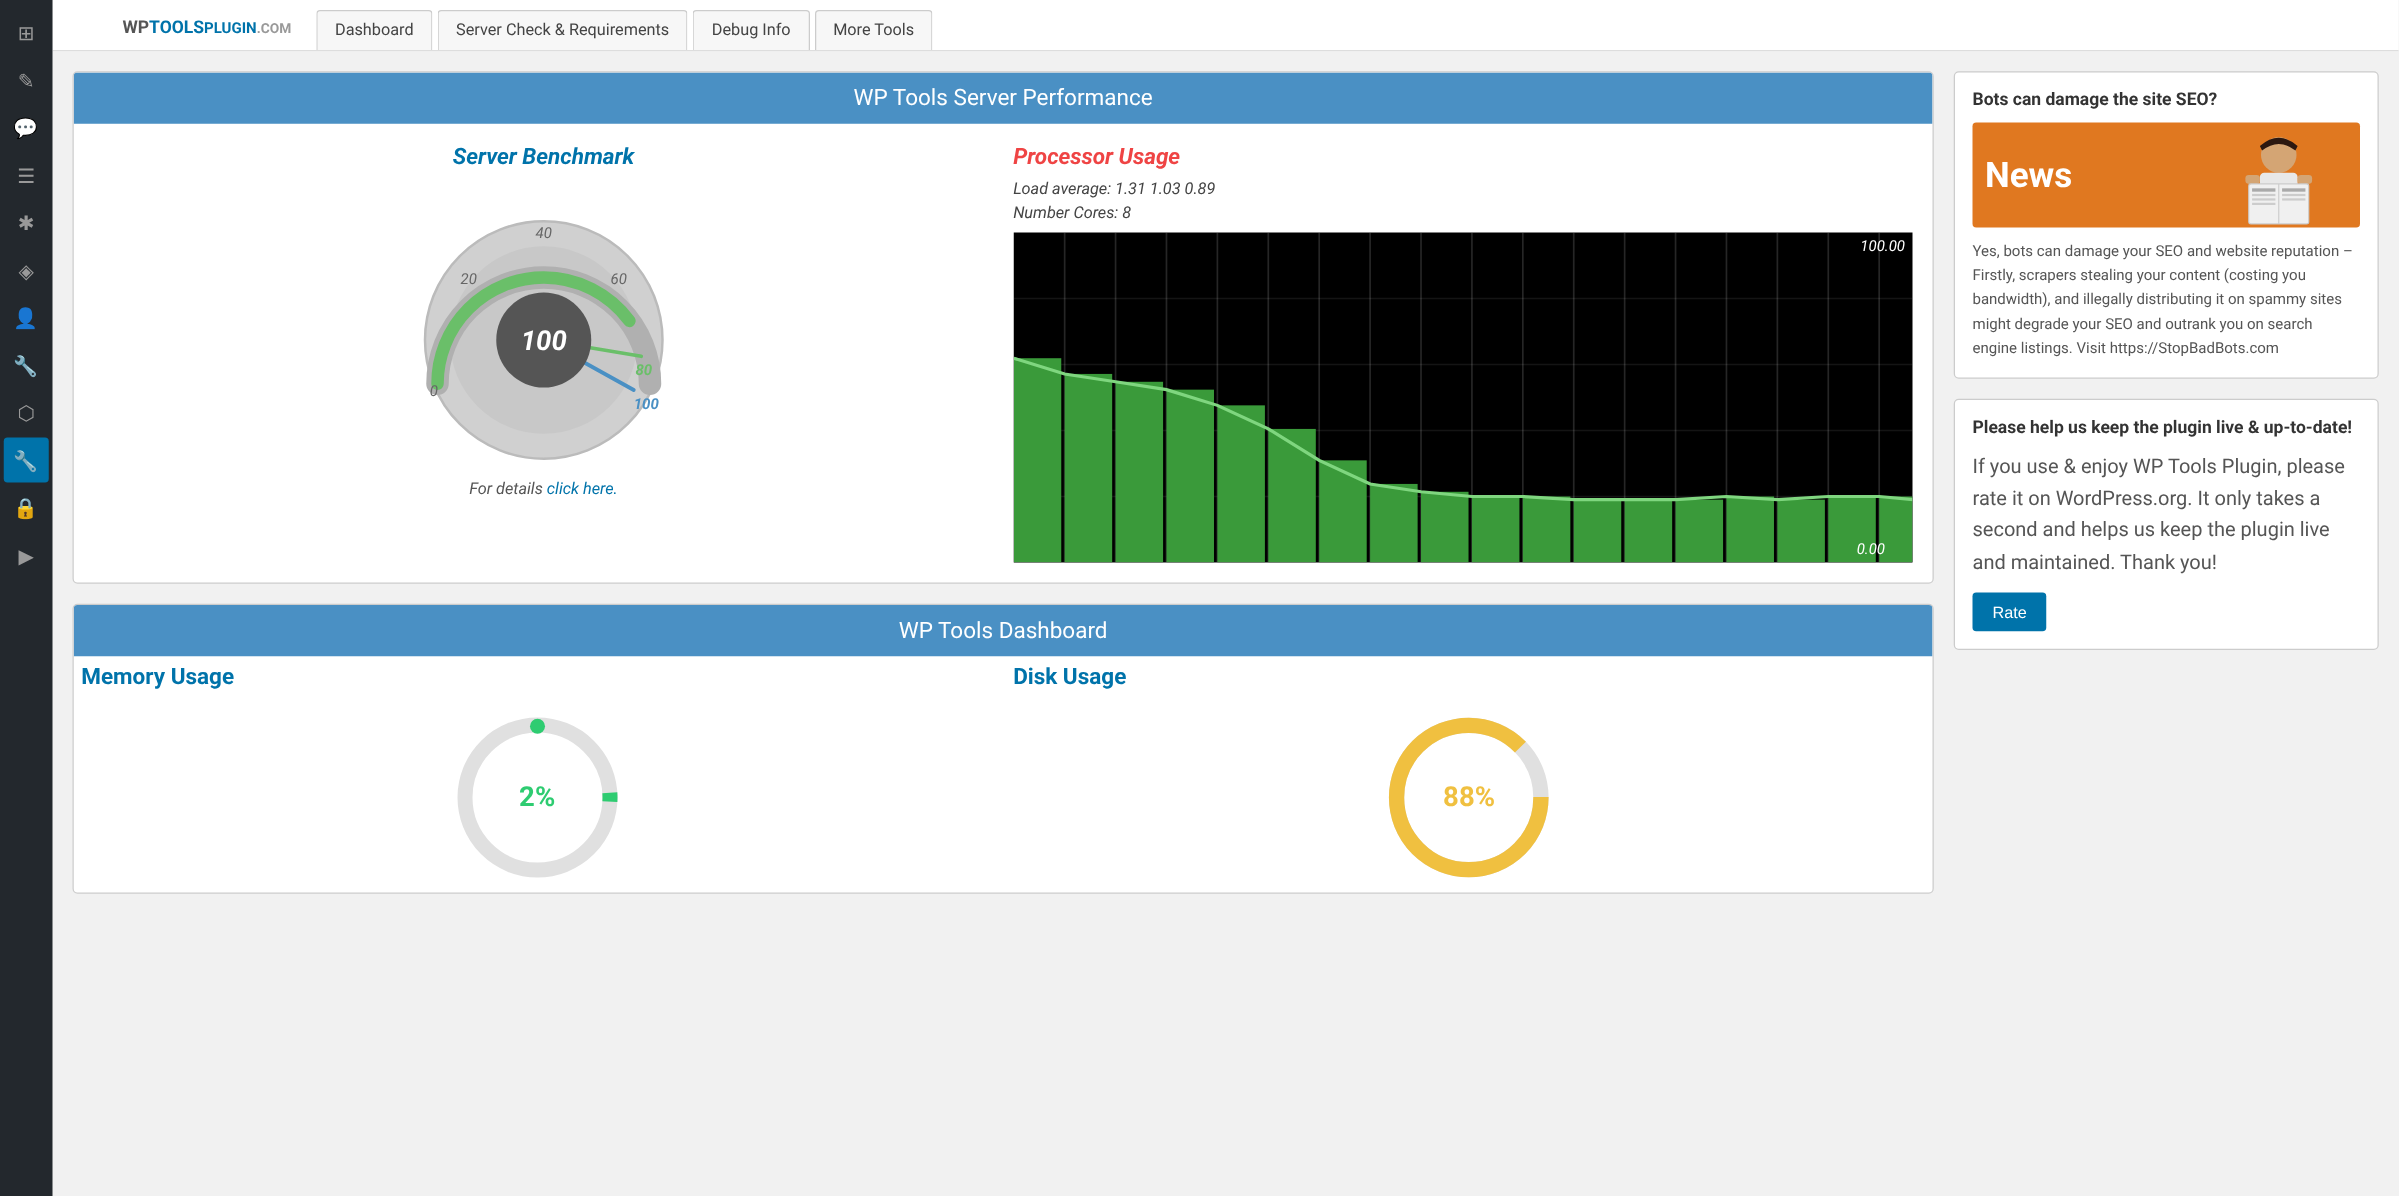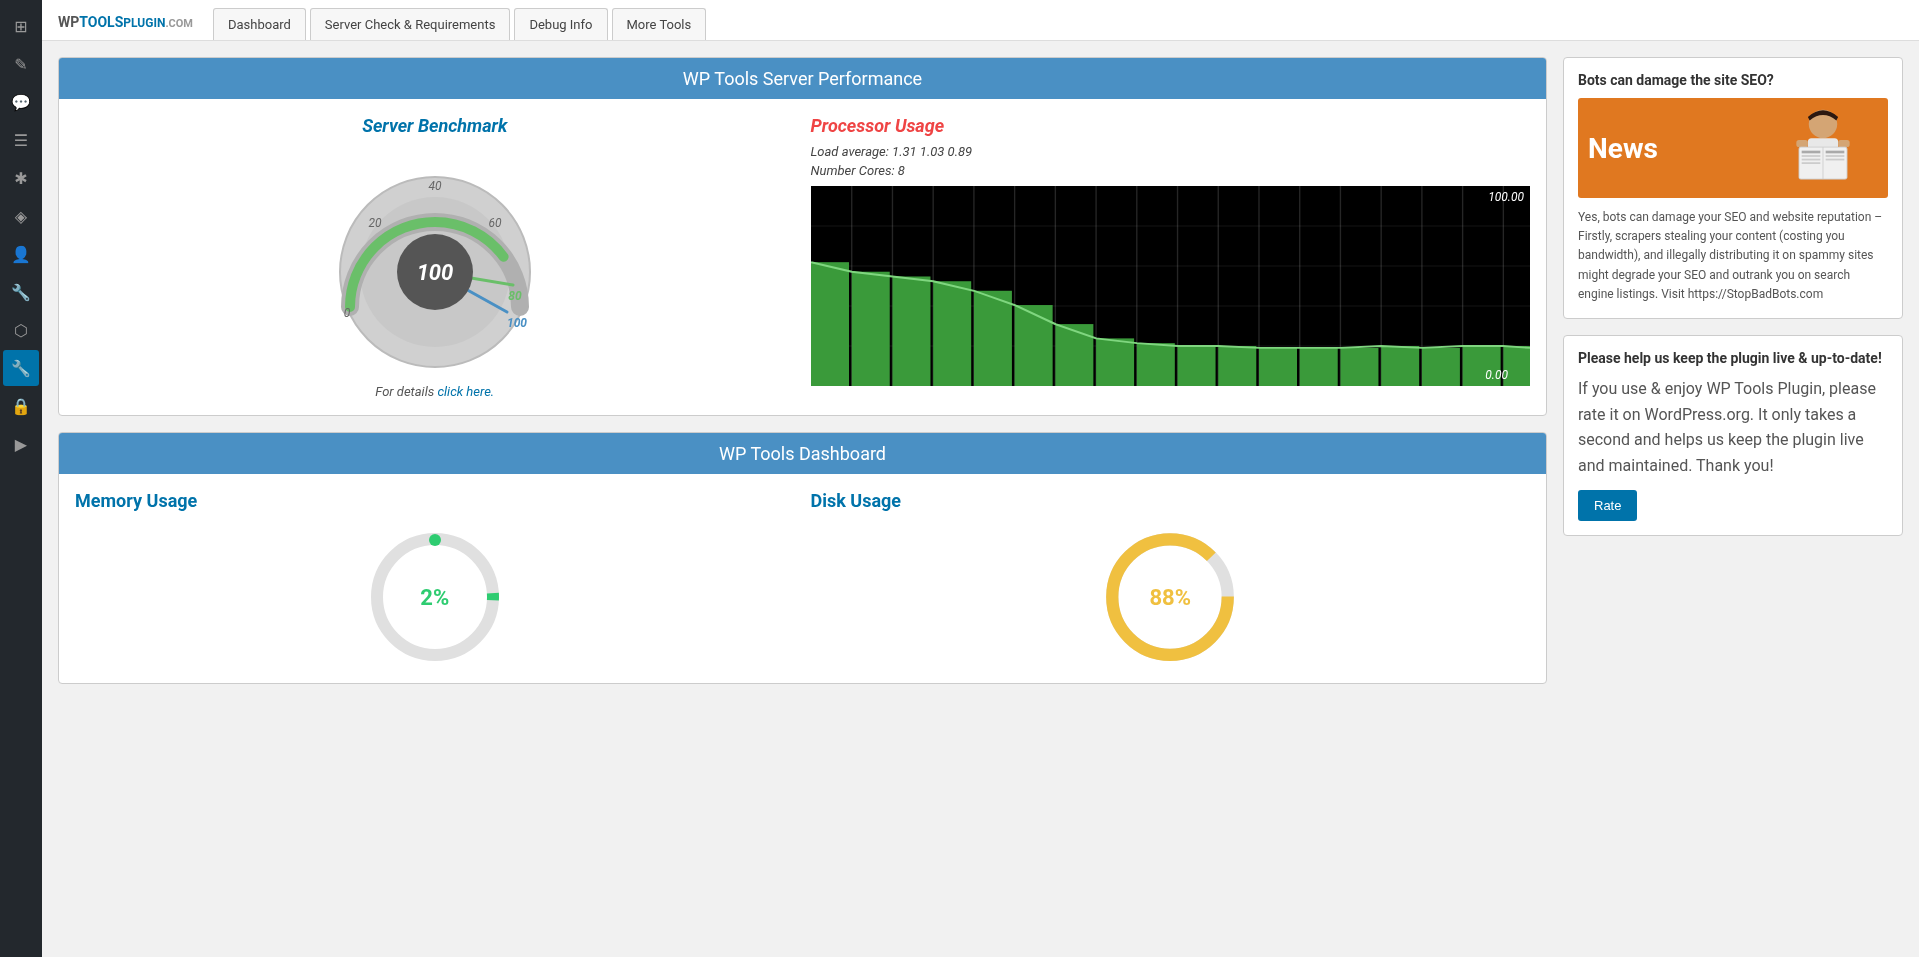--- a/index.html
+++ b/index.html
@@ -52,20 +52,21 @@
       align-items: flex-end;
       gap: 0;
     }
     .logo {
       font-size: 14px;
       font-weight: bold;
       color: #555;
       margin-right: 20px;
       padding-bottom: 10px;
       white-space: nowrap;
+      margin-left: 40px;
     }
 
     .nav-tabs {
       display: flex;
       gap: 4px;
       align-items: flex-end;
     }
     .nav-tab {
       padding: 8px 14px;
       border: 1px solid #ccc;
@@ -163,21 +164,21 @@
       margin-bottom: 8px;
     }
     .processor-info {
       font-size: 13px;
       color: #444;
       margin-bottom: 4px;
     }
     .chart-canvas {
       background: #000;
       width: 100%;
-      height: 200px;
+      height: 264px;
       position: relative;
       overflow: hidden;
       margin-top: 4px;
     }
     .chart-label-top {
       position: absolute;
       top: 4px;
       right: 6px;
       color: #fff;
       font-size: 12px;
@@ -185,21 +186,21 @@
     .chart-label-bottom {
       position: absolute;
       bottom: 4px;
       right: 22px;
       color: #fff;
       font-size: 12px;
     }
 
     
     .dashboard-body {
-      padding: 16px;
+      padding: 6px;
       display: flex;
       gap: 16px;
       text-align: center;
     }
     .usage-col {
       flex: 1;
       display: flex;
       flex-direction: column;
       align-items: center;
     }
@@ -244,21 +245,21 @@
       padding: 14px;
     }
     .info-card-title {
       font-size: 14px;
       font-weight: bold;
       margin-bottom: 10px;
       color: #333;
     }
     .news-image {
       width: 100%;
-      height: 100px;
+      height: 84px;
       background: #e07820;
       border-radius: 3px;
       margin-bottom: 10px;
       display: flex;
       align-items: center;
       justify-content: center;
       overflow: hidden;
       position: relative;
     }
     .news-image .news-label {

